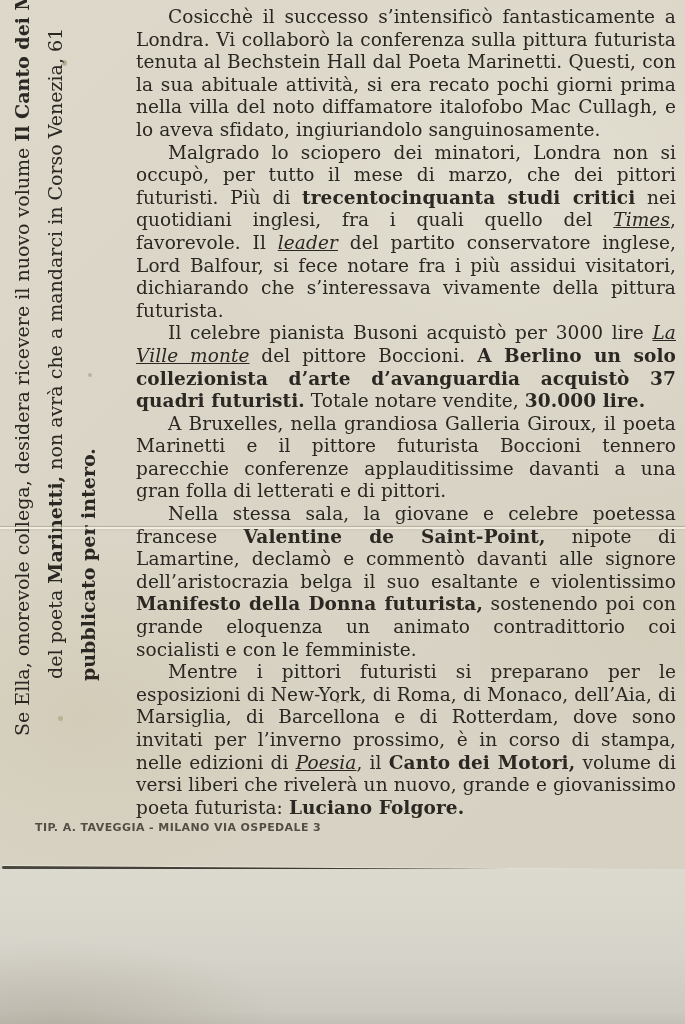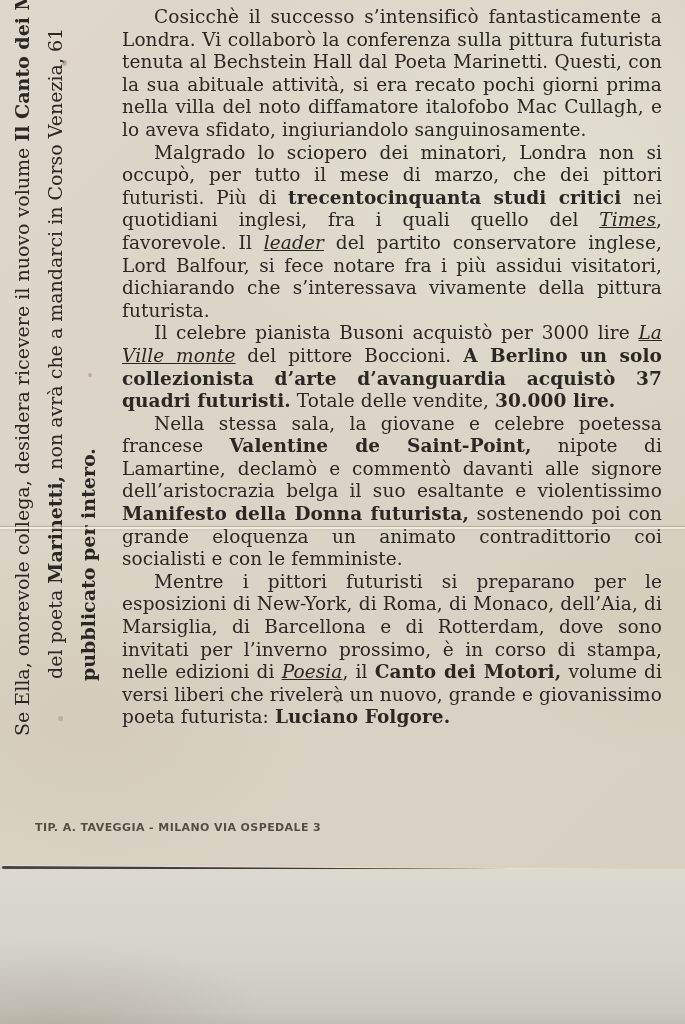--- a/index.html
+++ b/index.html
@@ -10,21 +10,21 @@
     color:#2b2722;
     font-family:"DejaVu Serif","Liberation Serif",serif;
     background:
       radial-gradient(ellipse 360px 260px at 12% 70%, rgba(196,184,155,0.28), rgba(0,0,0,0) 70%),
       radial-gradient(ellipse 500px 380px at 78% 18%, rgba(238,235,224,0.45), rgba(0,0,0,0) 75%),
       radial-gradient(ellipse 300px 200px at 95% 60%, rgba(200,190,165,0.22), rgba(0,0,0,0) 70%),
       linear-gradient(135deg,#ddd8c9 0%,#d9d4c5 45%,#d5d0c1 100%);
   }
   .body-text{
     position:absolute;
-    left:122px;top:6px;width:540px;
+    left:136px;top:6px;width:540px;
     font-size:18.5px;
     line-height:22.6px;
     text-align:justify;
     letter-spacing:0.1px;
   }
   .body-text p{margin:0;text-indent:32px;}
   .seg-b{font-weight:bold;}
   .seg-i{font-style:italic;text-decoration:underline;}
 
   .margin-note{
@@ -89,21 +89,22 @@
 
   <div class="margin-note">
     <div class="note-line l1"><span class="seg-n">Se Ella, onorevole collega, desidera ricevere il nuovo volume </span><span class="seg-b">Il Canto dei M</span></div>
     <div class="note-line l2"><span class="seg-n">del poeta </span><span class="seg-b">Marinetti,</span><span class="seg-n"> non avrà che a mandarci in Corso Venezia, 61</span></div>
     <div class="note-line l3"><span class="seg-b">pubblicato per intero.</span></div>
   </div>
 
   <div class="body-text">
     <p><span class="seg-n">Cosicchè il successo s’intensificò fantasticamente a Londra. Vi collaborò la conferenza sulla pittura futurista tenuta al Bechstein Hall dal Poeta Marinetti. Questi, con la sua abituale attività, si era recato pochi giorni prima nella villa del noto diffamatore italofobo Mac Cullagh, e lo aveva sfidato, ingiuriandolo sanguinosamente.</span></p>
     <p><span class="seg-n">Malgrado lo sciopero dei minatori, Londra non si occupò, per tutto il mese di marzo, che dei pittori futuristi. Più di </span><span class="seg-b">trecentocinquanta studi critici</span><span class="seg-n"> nei quotidiani inglesi, fra i quali quello del </span><span class="seg-i">Times</span><span class="seg-n">, favorevole. Il </span><span class="seg-i">leader</span><span class="seg-n"> del partito conservatore inglese, Lord Balfour, si fece notare fra i più assidui visitatori, dichiarando che s’interessava vivamente della pittura futurista.</span></p>
-    <p><span class="seg-n">Il celebre pianista Busoni acquistò per 3000 lire </span><span class="seg-i">La Ville monte</span><span class="seg-n"> del pittore Boccioni. </span><span class="seg-b">A Berlino un solo collezionista d’arte d’avanguardia acquistò 37 quadri futuristi.</span><span class="seg-n"> Totale delle vendite, </span><span class="seg-b">30.000 lire.</span></p>
+    <p><span class="seg-n">Il celebre pianista Busoni acquistò per 3000 lire </span><span class="seg-i">La Ville monte</span><span class="seg-n"> del pittore Boccioni. </span><span class="seg-b">A Berlino un solo collezionista d’arte d’avanguardia acquistò 37 quadri futuristi.</span><span class="seg-n"> Totale notare vendite, </span><span class="seg-b">30.000 lire.</span></p>
+    <p><span class="seg-n">A Bruxelles, nella grandiosa Galleria Giroux, il poeta Marinetti e il pittore futurista Boccioni tennero parecchie conferenze applauditissime davanti a una gran folla di letterati e di pittori.</span></p>
     <p><span class="seg-n">Nella stessa sala, la giovane e celebre poetessa francese </span><span class="seg-b">Valentine de Saint-Point,</span><span class="seg-n"> nipote di Lamartine, declamò e commentò davanti alle signore dell’aristocrazia belga il suo esaltante e violentissimo </span><span class="seg-b">Manifesto della Donna futurista,</span><span class="seg-n"> sostenendo poi con grande eloquenza un animato contradittorio coi socialisti e con le femministe.</span></p>
     <p><span class="seg-n">Mentre i pittori futuristi si preparano per le esposizioni di New-York, di Roma, di Monaco, dell’Aia, di Marsiglia, di Barcellona e di Rotterdam, dove sono invitati per l’inverno prossimo, è in corso di stampa, nelle edizioni di </span><span class="seg-i">Poesia</span><span class="seg-n">, il </span><span class="seg-b">Canto dei Motori,</span><span class="seg-n"> volume di versi liberi che rivelerà un nuovo, grande e giovanissimo poeta futurista: </span><span class="seg-b">Luciano Folgore.</span></p>
   </div>
 
   <div class="imprint">TIP. A. TAVEGGIA - MILANO VIA OSPEDALE 3</div>
 
   <div class="speck sp1"></div>
   <div class="speck sp2"></div>
   <div class="speck sp3"></div>
   <div class="speck sp4"></div>

